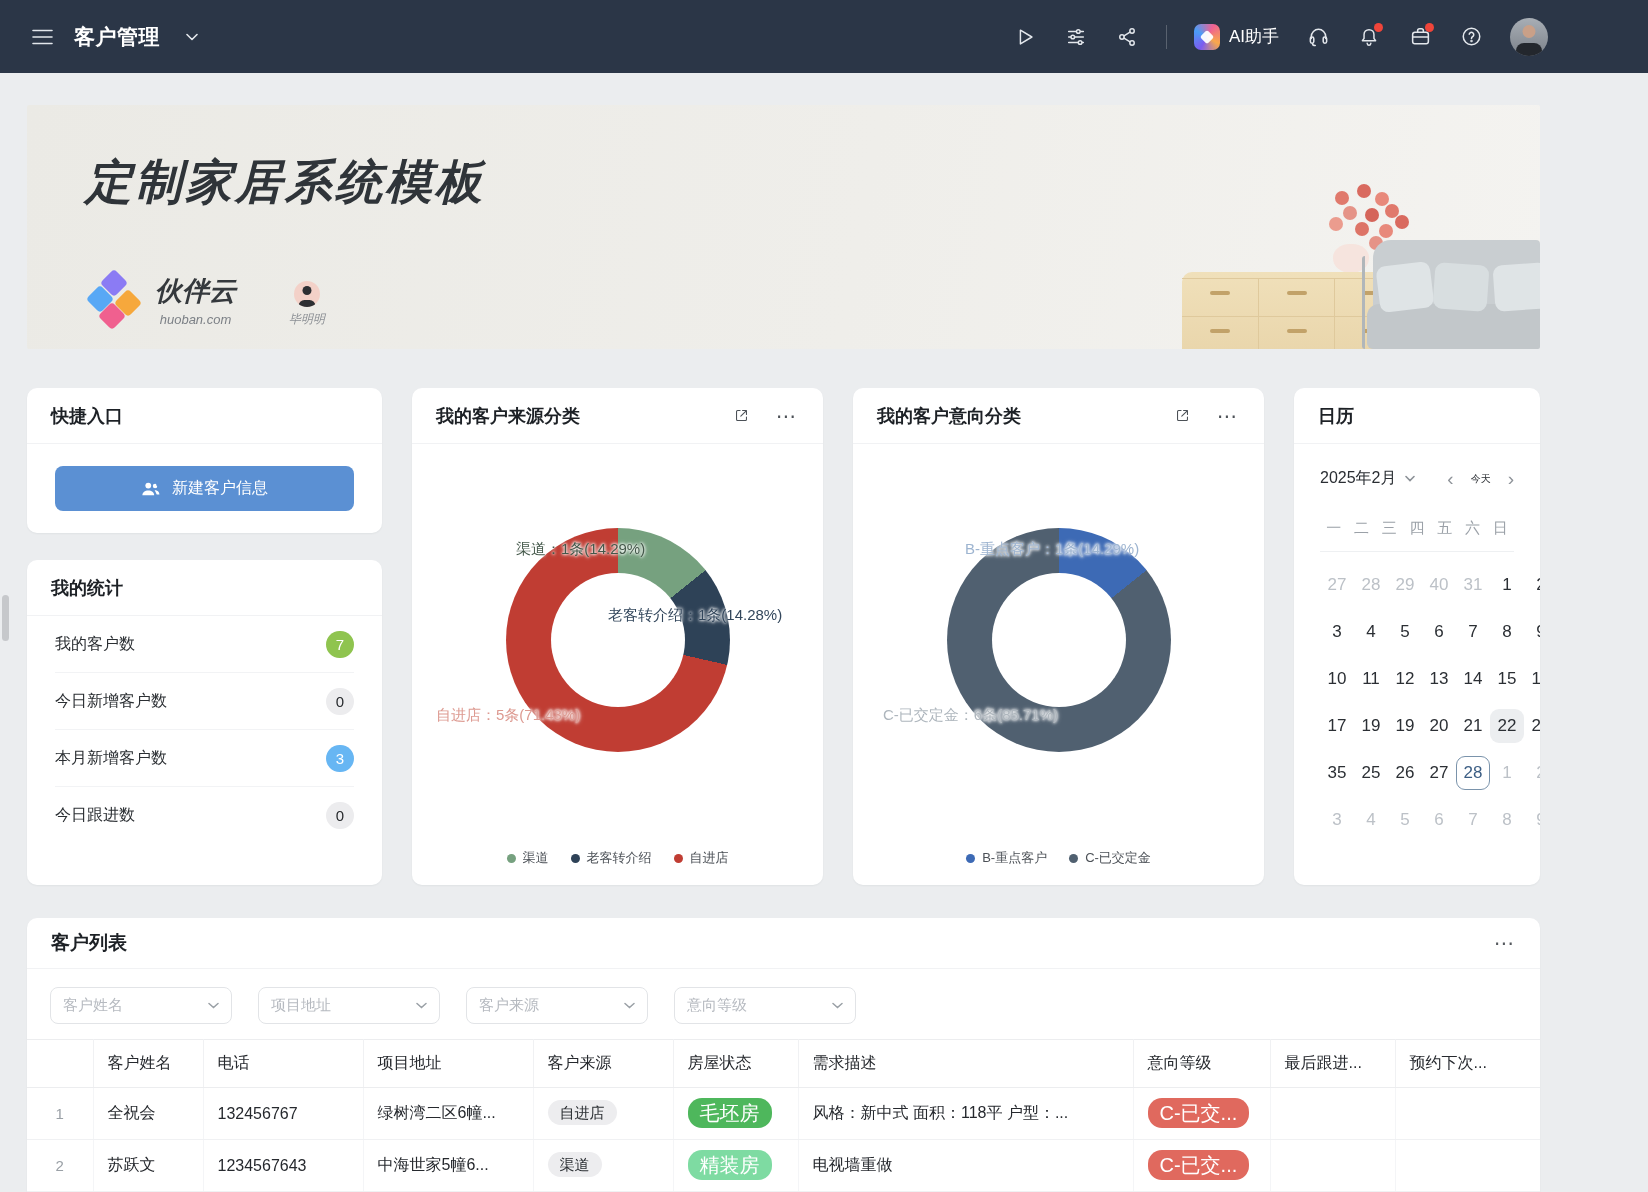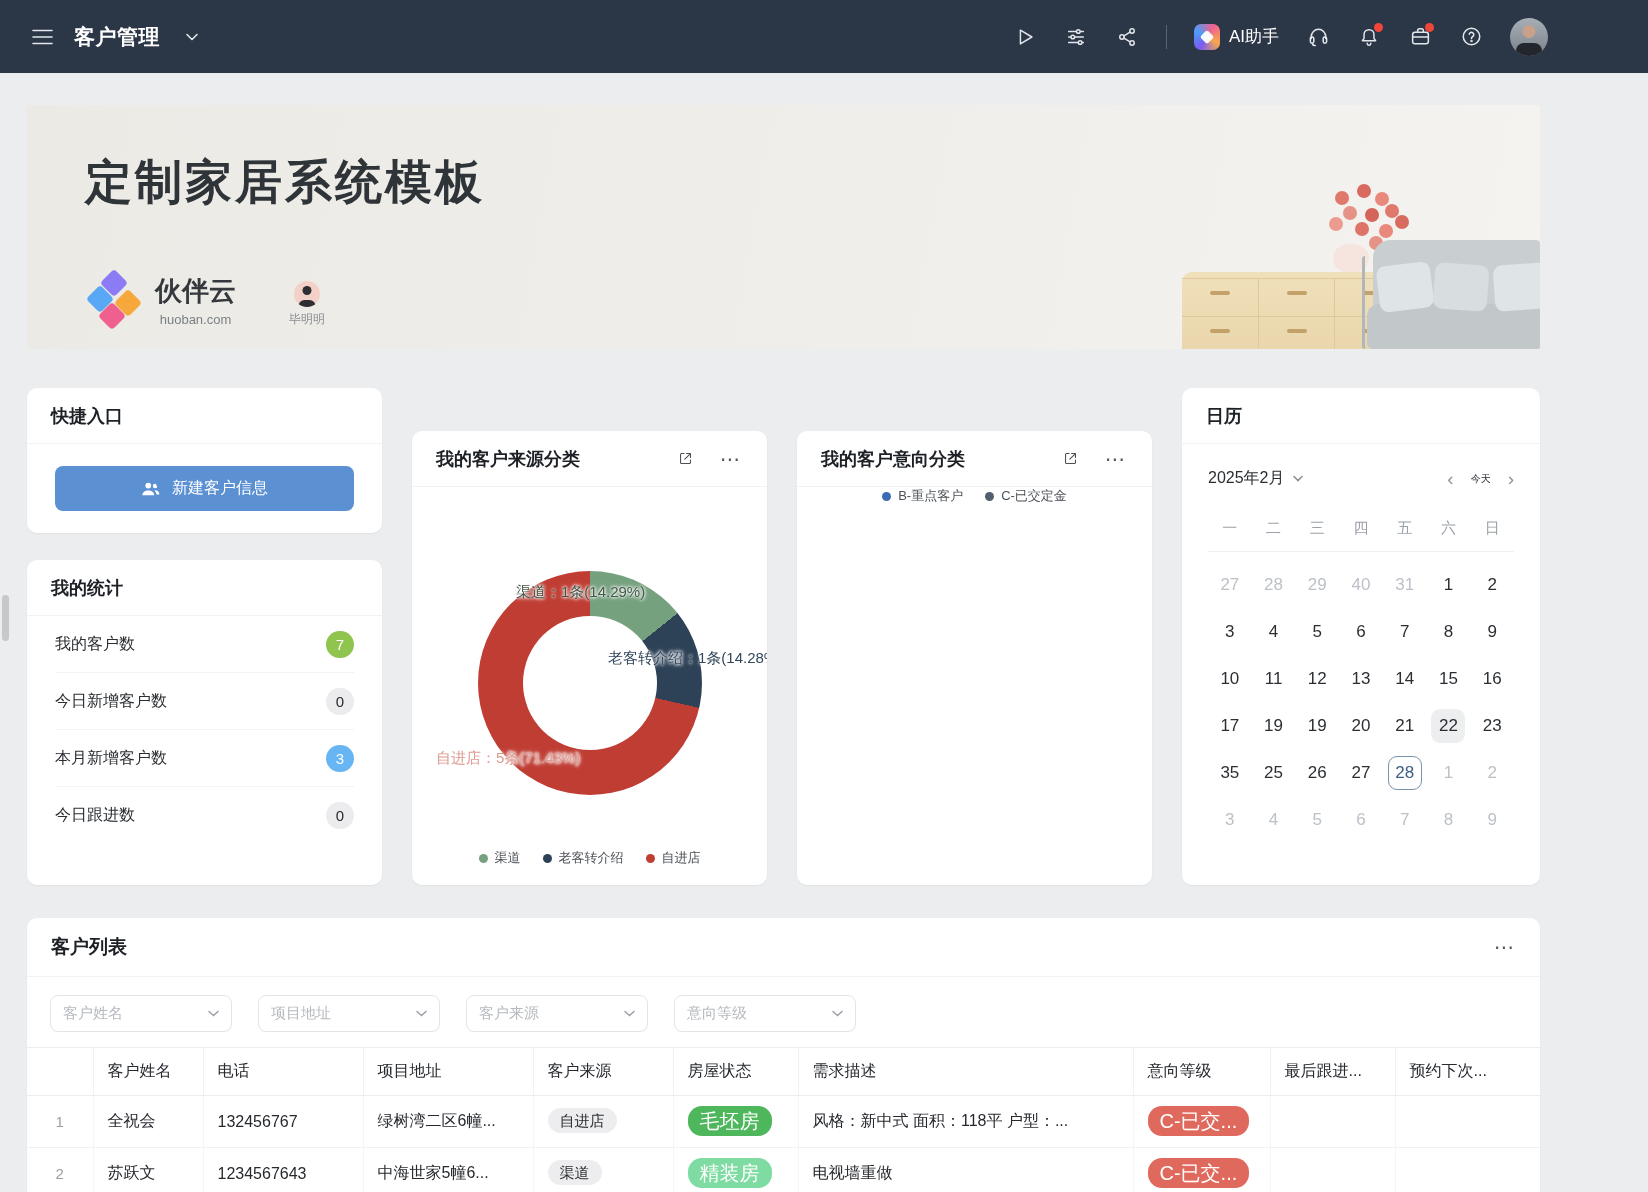--- a/index.html
+++ b/index.html
@@ -27,21 +27,21 @@
     background:linear-gradient(#a8aeb5,#7c828a); position:relative; }
   .nav-avatar::before { content:""; position:absolute; left:50%; top:7px; width:13px; height:13px;
     border-radius:50%; background:#c9a088; transform:translateX(-50%); }
   .nav-avatar::after { content:""; position:absolute; left:50%; bottom:-3px; width:26px; height:16px;
     border-radius:8px 8px 0 0; background:#23272d; transform:translateX(-50%); }
 
   main { width:1513px; margin-left:27px; }
 
   
   .banner { position:relative; height:244px; margin-top:32px; overflow:hidden; border-radius:2px;
-    background:linear-gradient(100deg,#ebeae5 0%,#efeeea 55%,#f4f3f0 100%); }
+    background:linear-gradient(100deg,#ebeae5 0%,#efeeea 55%,#f4f3f0 100%);font-style:italic; }
   .banner-title { position:absolute; left:58px; top:46px; font-size:47px; font-weight:600;
     color:#2f3439; letter-spacing:3px; }
   .brand { position:absolute; left:60px; top:166px; display:flex; align-items:center; gap:14px; }
   .logo-diamonds { position:relative; width:54px; height:58px; }
   .logo-diamonds i { position:absolute; width:20px; height:20px; transform:rotate(45deg); border-radius:4px; }
   .ld-top    { left:17px; top:2px;  background:#8b7bf4; }
   .ld-left   { left:3px;  top:18px; background:#58a8f5; }
   .ld-right  { left:31px; top:22px; background:#f6a83c; }
   .ld-bottom { left:15px; top:35px; background:#f0608f; }
   .brand-name { font-size:27px; font-weight:600; color:#35393d; }
@@ -96,21 +96,21 @@
   .ms { flex:1; display:flex; flex-direction:column; }
   .stat-row { height:57px; margin:0 28px; display:flex; align-items:center; justify-content:space-between;
     font-size:16px; color:#2b2f33; border-bottom:1px solid #f2f3f5; cursor:pointer; }
   .stat-row:last-child { border-bottom:none; }
   .pill { min-width:28px; height:27px; padding:0 9px; border-radius:14px; display:inline-flex;
     align-items:center; justify-content:center; font-size:15px; }
   .pill.green { background:#8fc44f; color:#fff; }
   .pill.blue  { background:#67b6f3; color:#fff; }
   .pill.grey  { background:#ececee; color:#26292c; }
 
-  .chart-card { width:355px; position:relative; overflow:hidden; display:flex; flex-direction:column;margin-top:43px; }
+  .chart-card { width:411px; position:relative; overflow:hidden; display:flex; flex-direction:column; }
   .chart-area { position:relative; flex:1; }
   .donut { position:absolute; left:50%; top:84px; transform:translateX(-50%); width:224px; height:224px; border-radius:50%; }
   .hole { position:absolute; left:50%; top:50%; width:134px; height:134px; background:#fff; border-radius:50%;
     transform:translate(-50%,-50%); }
   .slice-label { position:absolute; font-size:15px; white-space:nowrap; z-index:2;
     text-shadow:0 0 3px #fff,0 0 3px #fff,0 0 5px #fff; }
   #chart1 .l1 { left:104px; top:96px;  color:#44584a; }
   #chart1 .l2 { left:196px; top:162px; color:#33475c; }
   #chart1 .l3 { left:24px;  top:262px; color:#dd9a91; }
   #chart2 .l1 { left:112px; top:96px;  color:#9db4d0; }
@@ -132,21 +132,21 @@
     color:#9ba1a8; font-size:15px; padding-bottom:13px; border-bottom:1px solid #eef0f2; }
   .cal-grid { display:grid; grid-template-columns:repeat(7,1fr); row-gap:13px; padding-top:16px; text-align:center; }
   .day { width:34px; height:34px; line-height:34px; margin:0 auto; font-size:17px; color:#2b2f34;
     border-radius:9px; cursor:pointer; }
   .day.muted { color:#bcc1c7; }
   .day.today { background:#eceef0; }
   .day.selected { border:1px solid #7a93ab; color:#3c5e84; line-height:32px; }
 
   
   .list-panel { margin-top:33px; height:274px; border-radius:10px 10px 0 0; background:#fff; overflow:hidden; }
-  .lp-h { display:flex; align-items:center; height:59px; padding:4px 24px; border-bottom:1px solid #f1f2f4; }
+  .lp-h { display:flex; align-items:center; height:51px; padding:4px 24px; border-bottom:1px solid #f1f2f4; }
   .lp-h .t { font-size:19px; font-weight:700; color:#1d2126; }
   .lp-more { margin-left:auto; color:#55595e; font-size:20px; letter-spacing:2px; cursor:pointer; }
   .filters { display:flex; gap:26px; padding:18px 23px 15px; }
   .select { width:182px; height:37px; border:1px solid #e2e4e7; border-radius:8px; display:flex;
     align-items:center; padding:0 12px; color:#b6bac0; font-size:15px; background:#fff; cursor:pointer; }
   .select svg { margin-left:auto; stroke:#9aa0a6; fill:none; stroke-width:1.5; stroke-linecap:round; }
   table { width:100%; border-collapse:collapse; table-layout:fixed; }
   th { font-weight:400; font-size:16px; color:#26292e; text-align:left; padding:13px 14px;
     border-top:1px solid #ecedef; border-bottom:1px solid #ecedef; border-right:1px solid #f0f1f3;
     white-space:nowrap; overflow:hidden; }
@@ -359,20 +359,27 @@
     <div class="card chart-card" id="chart2">
       <div class="card-h">
         <span class="t">我的客户意向分类</span>
         <span class="icons">
           <svg width="17" height="17" viewBox="0 0 24 24">
             <path d="M10 5H6.4A1.4 1.4 0 0 0 5 6.4v11.2A1.4 1.4 0 0 0 6.4 19h11.2a1.4 1.4 0 0 0 1.4-1.4V14"></path>
             <path d="M13.5 5H19v5.5M19 5l-8 8"></path>
           </svg>
           <span class="more-dots">⋯</span>
         </span>
+      </div>
+      <div class="chart-area">
+        <div class="donut" style="background: conic-gradient(rgb(61, 106, 181) 0deg, rgb(61, 106, 181) 51.4286deg, rgb(80, 96, 112) 51.4286deg, rgb(80, 96, 112) 360deg);">
+            <div class="hole"></div>
+          </div>
+        <span class="slice-label l1">B-重点客户：1条(14.29%)</span>
+        <span class="slice-label l2">C-已交定金：6条(85.71%)</span>
       </div>
       <div class="legend">
           <span class="legend-item">
             <span class="legend-dot" style="background: rgb(61, 106, 181);"></span>
             <span>B-重点客户</span>
           </span>
           <span class="legend-item">
             <span class="legend-dot" style="background: rgb(80, 96, 112);"></span>
             <span>C-已交定金</span>
           </span>

